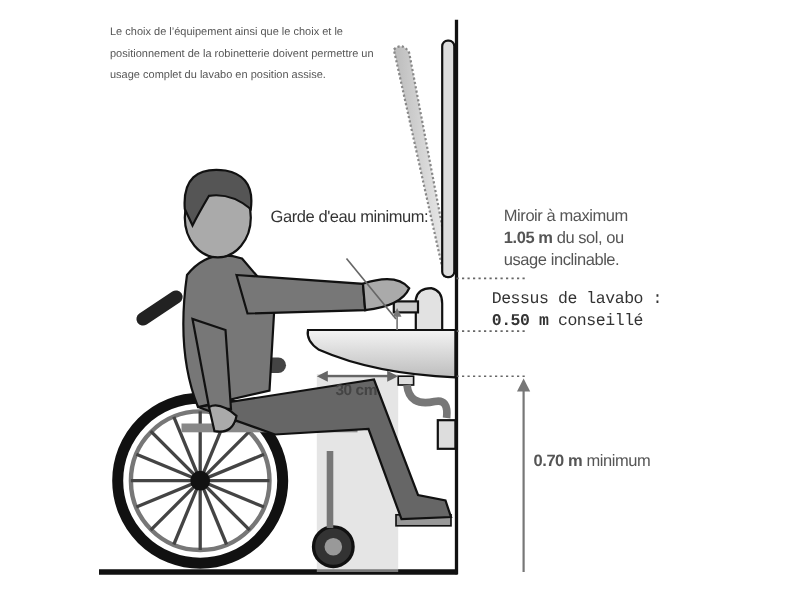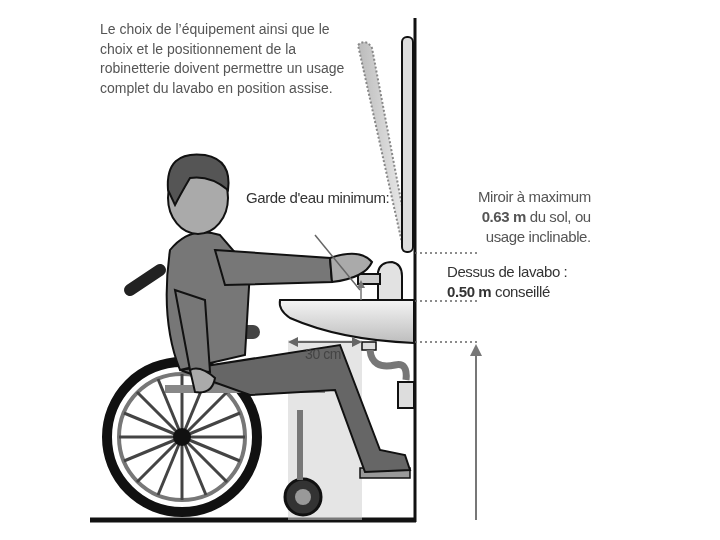--- a/index.html
+++ b/index.html
@@ -1,19 +1,19 @@
 <!DOCTYPE html>
 <html><head>
 <meta charset="utf-8">
 <style>
   html,body{margin:0;padding:0;background:#fff;}
   body{width:720px;height:540px;position:relative;overflow:hidden;font-family:"Liberation Sans",sans-serif;}
   svg{position:absolute;left:0;top:0;}
   .txt{position:absolute;color:#444;}
-  .intro{left:100px;top:20px;font-size:14px;line-height:19.5px;color:#555;width:260px;}
+  .intro{left:100px;top:20px;font-size:10px;line-height:19.5px;color:#555;width:260px;}
   .cond{font-family:"Liberation Sans",sans-serif;font-size:15px;line-height:20px;color:#333;letter-spacing:-0.4px;}
   .cond b{font-weight:bold;}
   .grey{color:#555;}
 </style>
 </head>
 <body>
 
 <svg width="720" height="540" viewBox="0 0 720 540">
   <defs>
     <linearGradient id="sinkg" x1="0" y1="0" x2="0" y2="1">
@@ -97,27 +97,28 @@
   <line x1="361" y1="300" x2="361" y2="285" stroke="#777" stroke-width="1.5"></line>
   <polygon points="361,280 357,288 365,288" fill="#777"></polygon>
 </svg>
 
 <div class="txt intro">Le choix de l’équipement ainsi que le choix et le positionnement de la robinetterie doivent permettre un usage complet du lavabo en position assise.</div>
 
 <div class="txt cond" style="left:246px;top:188px;">
   <div>Garde d'eau  minimum:</div>
 </div>
 
-<div class="txt cond grey" style="left:478px;top:187px;text-align:right;">
+<div class="txt cond grey" style="left:458px;top:187px;">
   <div>Miroir à maximum</div>
-  <div><b>0.63 m</b><span> du sol, ou</span></div>
+  <div><b>1.05 m</b><span> du sol, ou</span></div>
   <div>usage inclinable.</div>
 </div>
 
-<div class="txt cond" style="left:447px;top:262px;">
+<div class="txt cond" style="left:447px;top:262px;font-family:Liberation Mono, monospace;">
   <div>Dessus de lavabo :</div>
   <div><b>0.50 m</b><span> conseillé</span></div>
 </div>
 
 <div class="txt cond grey" style="left:485px;top:407px;line-height:26px;">
+  <div><b>0.70 m</b><span> minimum</span></div>
 </div>
 
-<div class="txt cond" style="left:305px;top:344px;font-size:14px;color:#444;font-weight:normal;">30 cm</div>
+<div class="txt cond" style="left:305px;top:344px;font-size:14px;color:#444;font-weight:bold;">30 cm</div>
 
 </body></html>

